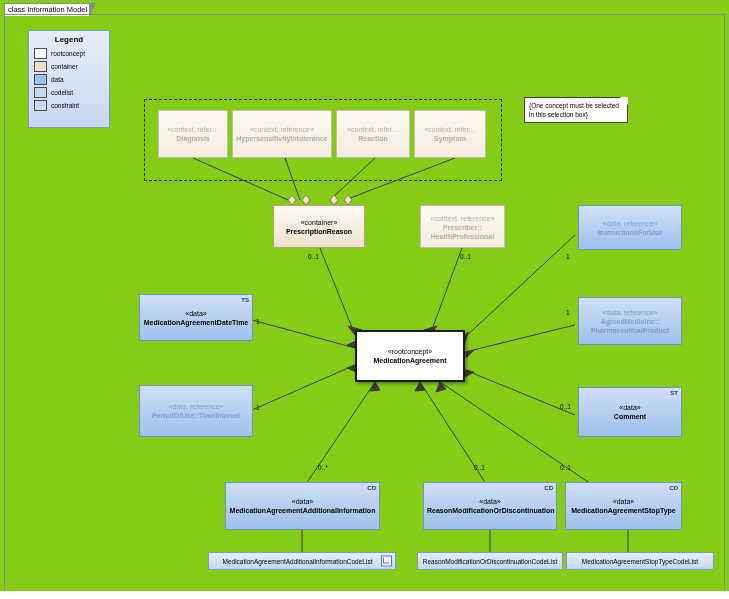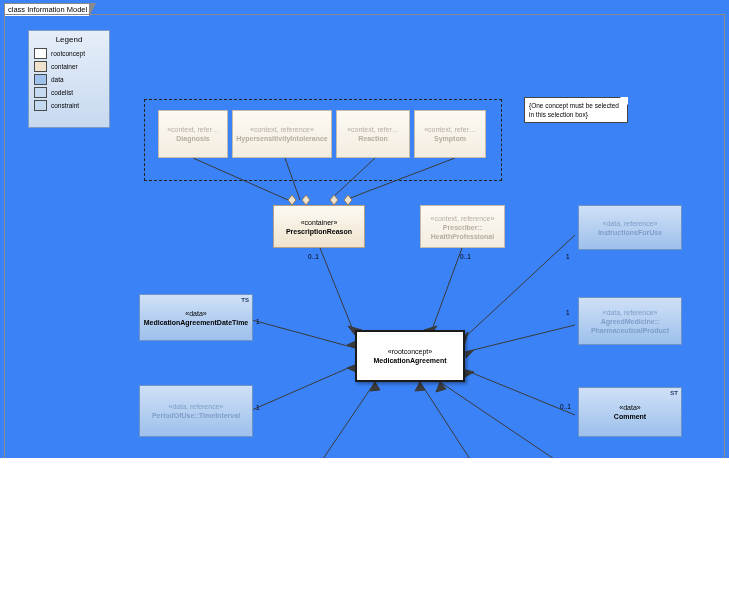--- a/index.html
+++ b/index.html
@@ -4,22 +4,22 @@
 <style>
   html, body {
     margin: 0;
     padding: 0;
     background: #ffffff;
     font-family: "Liberation Sans", sans-serif;
   }
   #canvas {
     position: relative;
     width: 729px;
-    height: 458px;
-    background: #3b82f6;
+    height: 591px;
+    background: #84cc16;
     overflow: hidden;
   }
   .frame {
     position: absolute;
     left: 4px;
     top: 14px;
     width: 719px;
     height: 578px;
     border: 1px solid #8a8a8a;
     background: transparent;
@@ -180,21 +180,21 @@
     height: 98px;
     background: linear-gradient(to bottom, #e6eef9, #c7d9f0);
     border: 1px solid #7d9cc4;
     box-sizing: border-box;
   }
   .legend h4 {
     margin: 0;
     padding: 4px 0 3px 0;
     text-align: center;
     font-size: 8px;
-    font-weight: normal;
+    font-weight: bold;
     color: #000;
   }
   .legend-row {
     display: flex;
     align-items: center;
     padding: 1px 0 1px 5px;
     font-size: 6.5px;
     color: #000;
   }
   .swatch {

